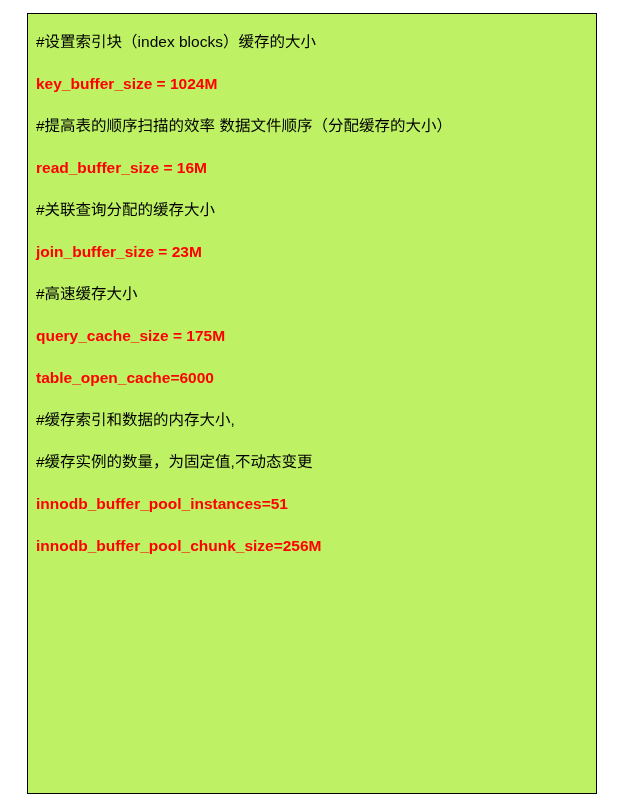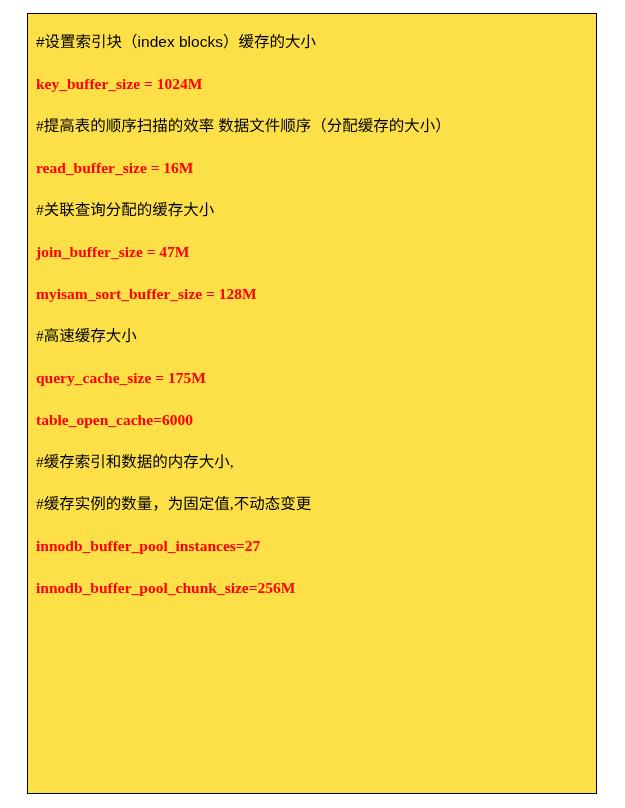--- a/index.html
+++ b/index.html
@@ -25,21 +25,21 @@
 
   
   #config-box {
     position: absolute;
     left: 27px;
     top: 13px;
     width: 570px;          
     height: 781px;
     box-sizing: border-box;
     border: 1px solid #000000;
-    background: #fde047;
+    background: #bef264;
     overflow: hidden;
     padding: 0;
   }
 
   #config-body {
     position: absolute;
     left: 8px;
     top: 0px;
     width: 554px;
   }
@@ -48,21 +48,20 @@
     font-size: 15.5px;
     line-height: 29px;
     white-space: normal;
     word-break: break-all;
     letter-spacing: 0px;
   }
 
   
   .cfg-line + .cfg-line {
     margin-top: 13px;
-    font-family: Liberation Serif, serif;
   }
 
   .comment {
     color: #000000;
     font-weight: 400;
   }
 
   .setting {
     color: #ff0000;
     font-weight: 700;
@@ -83,25 +82,24 @@
 <div id="page">
 
   <div id="config-box">
     <div id="config-body">
 
     <div class="cfg-line comment first">#设置索引块（index blocks）缓存的大小</div>
         <div class="cfg-line setting">key_buffer_size = 1024M</div>
         <div class="cfg-line comment">#提高表的顺序扫描的效率 数据文件顺序（分配缓存的大小）</div>
         <div class="cfg-line setting">read_buffer_size = 16M</div>
         <div class="cfg-line comment">#关联查询分配的缓存大小</div>
-        <div class="cfg-line setting">join_buffer_size = 47M</div>
-        <div class="cfg-line setting">myisam_sort_buffer_size = 128M</div>
+        <div class="cfg-line setting">join_buffer_size = 23M</div>
         <div class="cfg-line comment">#高速缓存大小</div>
         <div class="cfg-line setting">query_cache_size = 175M</div>
         <div class="cfg-line setting">table_open_cache=6000</div>
         <div class="cfg-line comment">#缓存索引和数据的内存大小,</div>
         <div class="cfg-line comment">#缓存实例的数量，为固定值,不动态变更</div>
-        <div class="cfg-line setting">innodb_buffer_pool_instances=27</div>
+        <div class="cfg-line setting">innodb_buffer_pool_instances=51</div>
         <div class="cfg-line setting">innodb_buffer_pool_chunk_size=256M</div>
       </div>
   </div>
 
 </div>
 
 </body></html>

